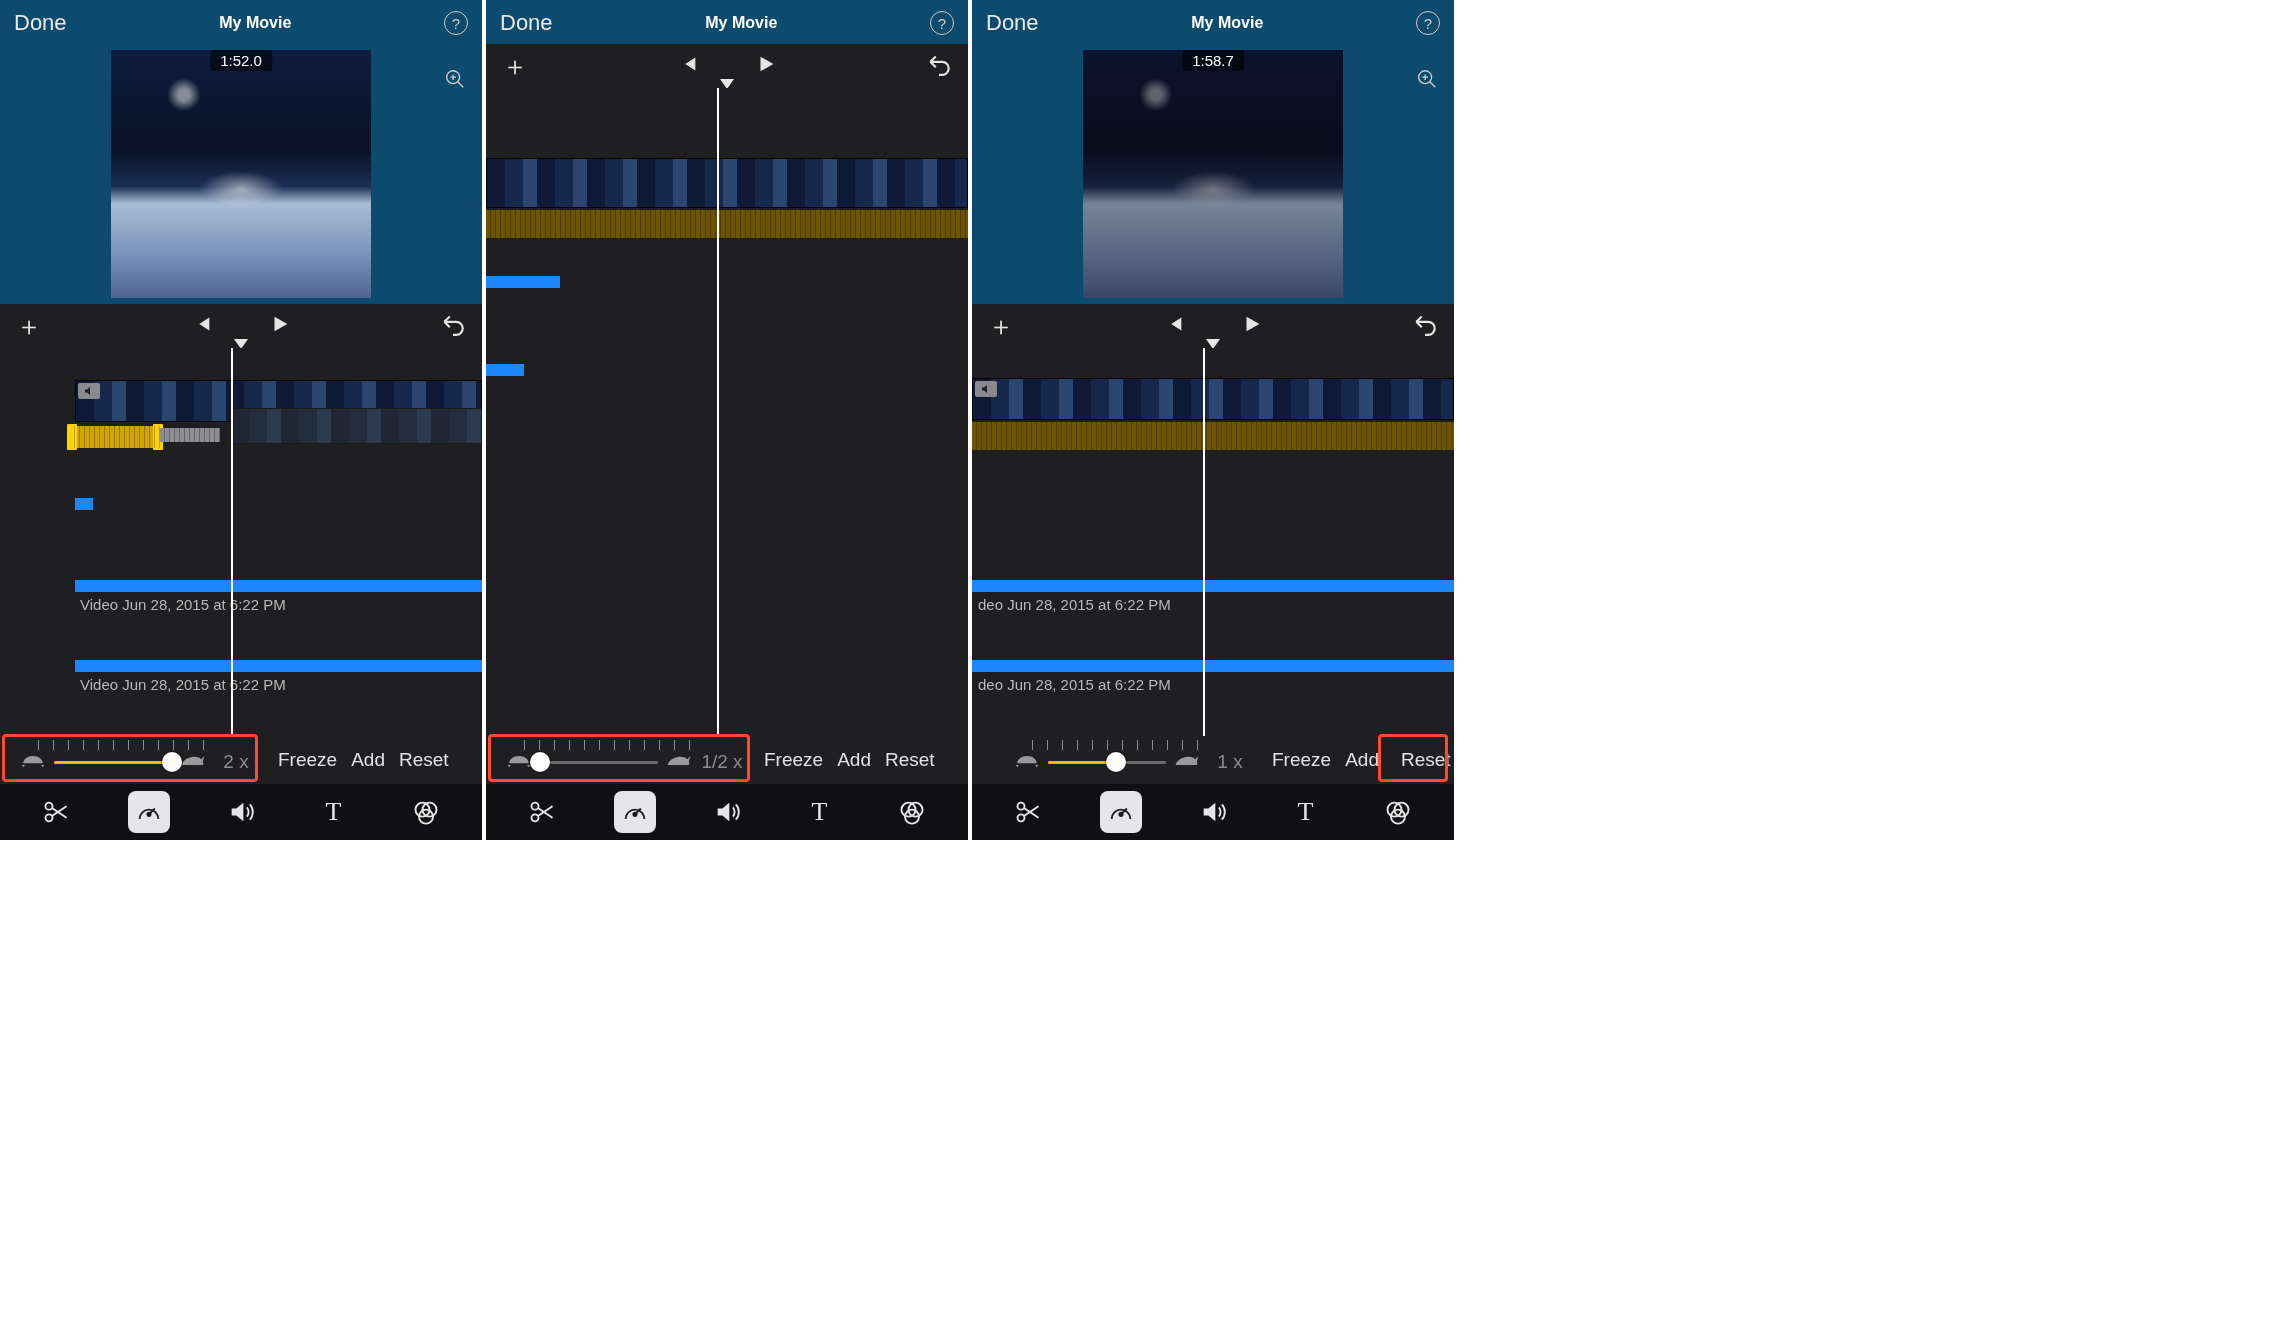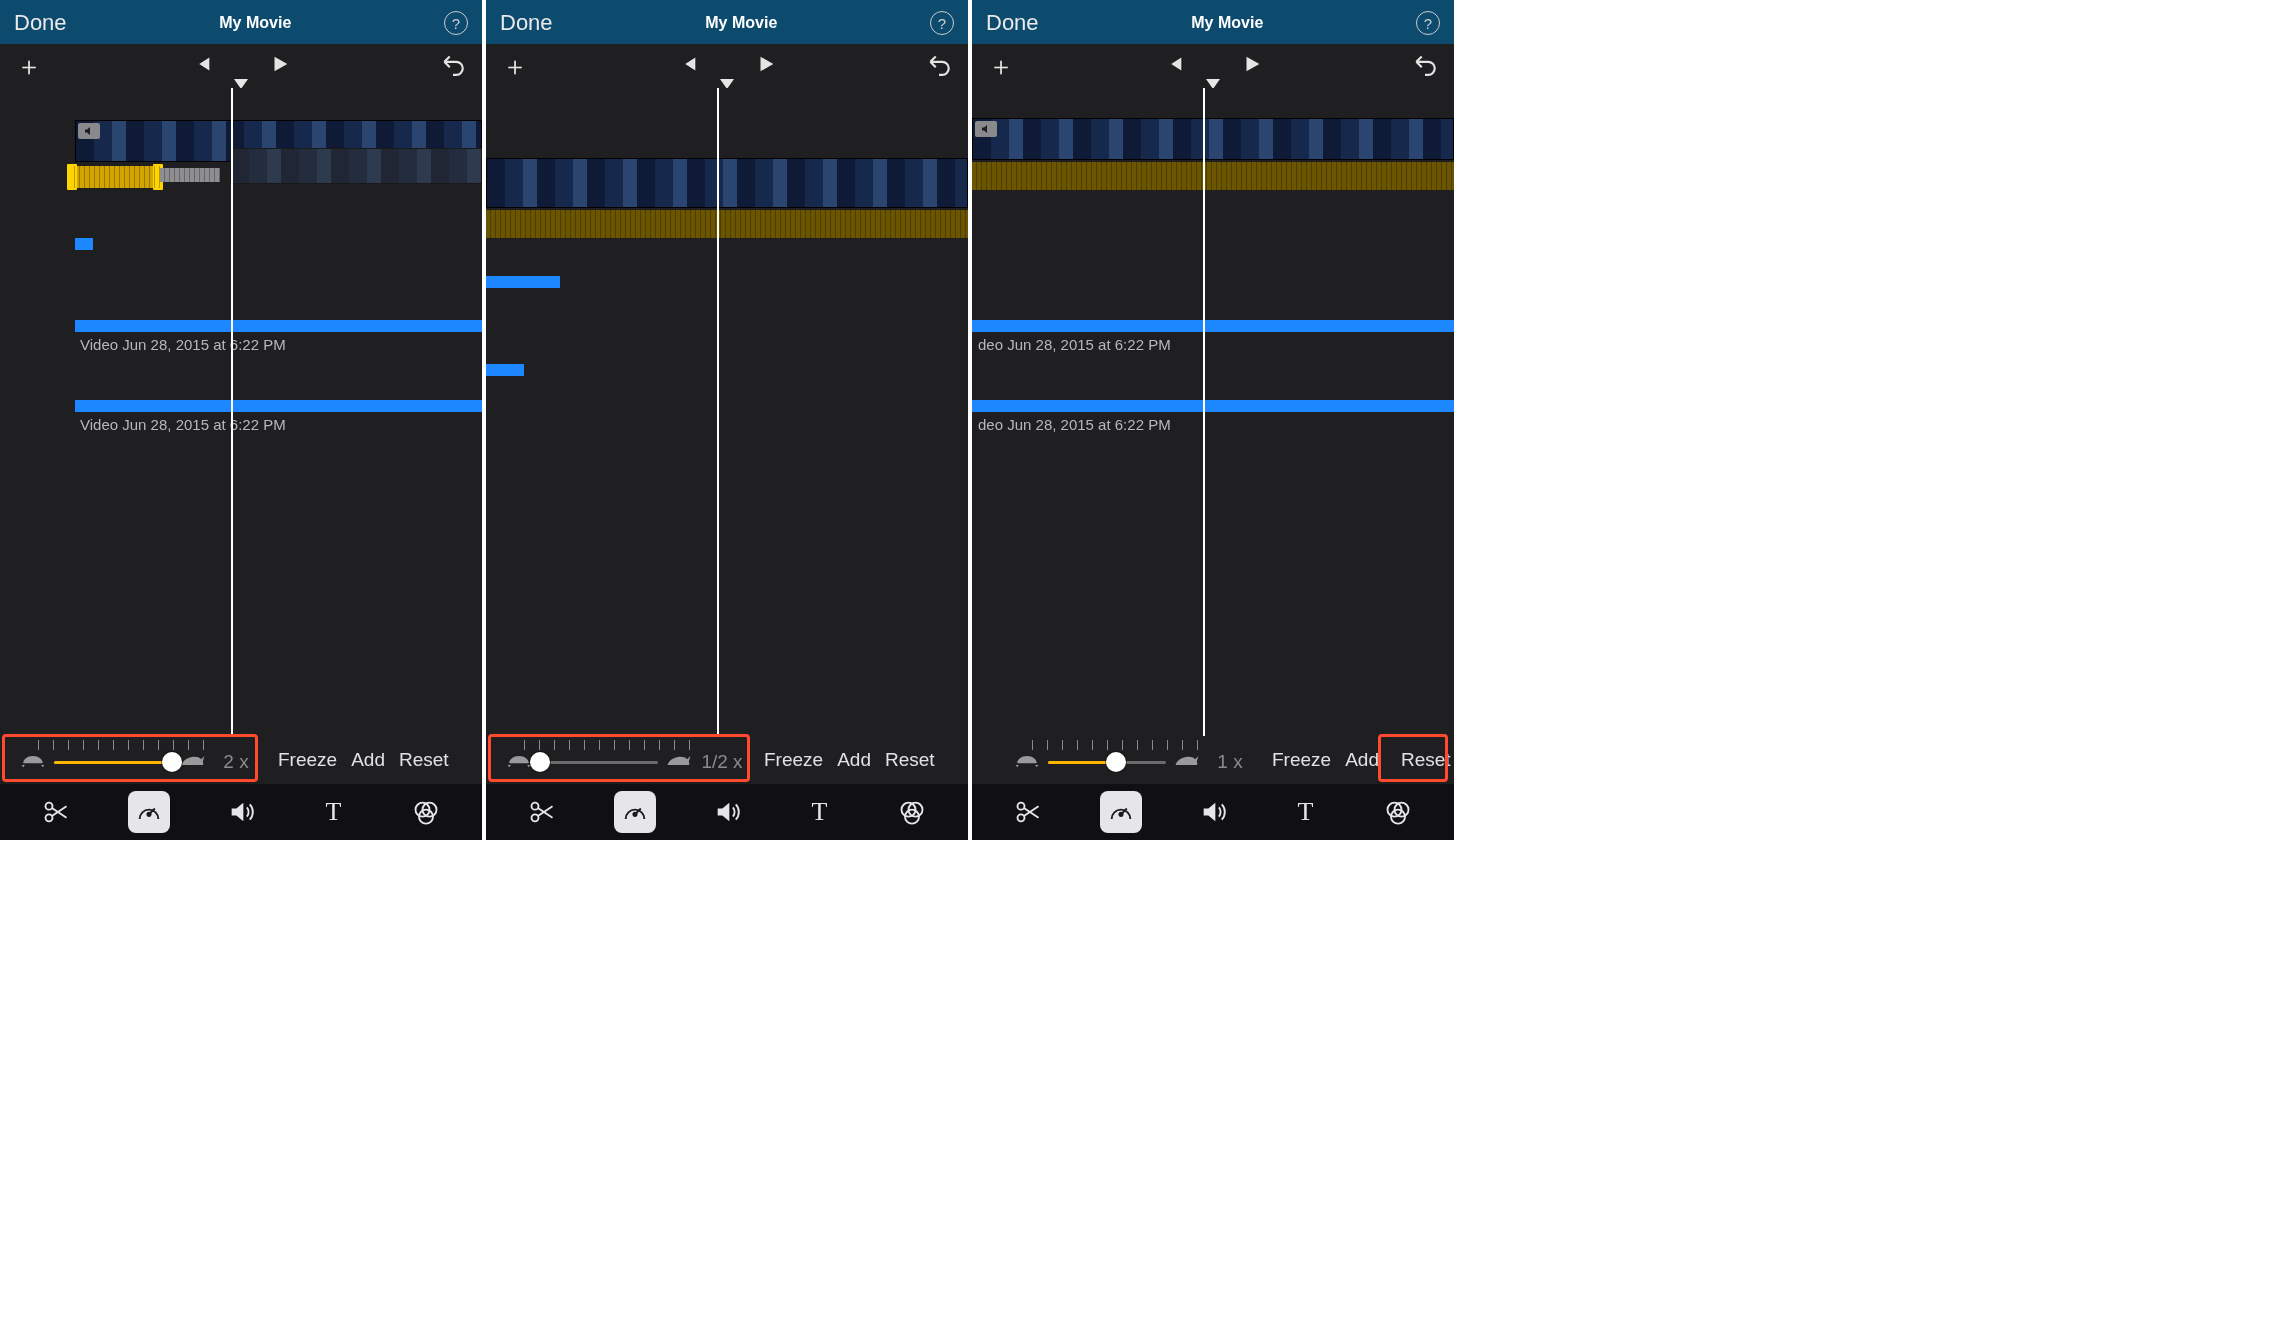--- a/index.html
+++ b/index.html
@@ -180,20 +180,32 @@
 </style>
 </head>
 <body>
 
 <div class="panel">
   <div class="header">
     <div class="done">Done</div>
     <div class="title">My Movie</div>
     <div class="help">?</div>
   </div>
+  <div class="preview-wrap">
+    <div class="preview"></div>
+    <div class="timecode">1:52.0</div>
+    <div class="zoom">
+      <svg viewBox="0 0 24 24">
+          <circle cx="10" cy="10" r="7" stroke="#ccc" fill="none" stroke-width="1.5"></circle>
+          <line x1="15" y1="15" x2="21" y2="21" stroke="#ccc" stroke-width="1.5"></line>
+          <line x1="10" y1="7" x2="10" y2="13" stroke="#ccc" stroke-width="1.5"></line>
+          <line x1="7" y1="10" x2="13" y2="10" stroke="#ccc" stroke-width="1.5"></line>
+        </svg>
+    </div>
+  </div>
   <div class="transport">
     <div class="plus">＋</div>
     <div class="center">
       <div class="skipback"><svg viewBox="0 0 24 24">
             <path d="M6 5v14M20 5l-11 7 11 7z"></path>
           </svg></div>
       <div class="play"><svg viewBox="0 0 24 24">
             <path d="M6 4l14 8-14 8z"></path>
           </svg></div>
     </div>
@@ -362,20 +374,32 @@
       </div>
   </div>
 </div>
 
 <div class="panel">
   <div class="header">
     <div class="done">Done</div>
     <div class="title">My Movie</div>
     <div class="help">?</div>
   </div>
+  <div class="preview-wrap">
+    <div class="preview" style="filter:brightness(.7) hue-rotate(6deg);"></div>
+    <div class="timecode">1:58.7</div>
+    <div class="zoom">
+      <svg viewBox="0 0 24 24">
+          <circle cx="10" cy="10" r="7" stroke="#ccc" fill="none" stroke-width="1.5"></circle>
+          <line x1="15" y1="15" x2="21" y2="21" stroke="#ccc" stroke-width="1.5"></line>
+          <line x1="10" y1="7" x2="10" y2="13" stroke="#ccc" stroke-width="1.5"></line>
+          <line x1="7" y1="10" x2="13" y2="10" stroke="#ccc" stroke-width="1.5"></line>
+        </svg>
+    </div>
+  </div>
   <div class="transport">
     <div class="plus">＋</div>
     <div class="center">
       <div class="skipback"><svg viewBox="0 0 24 24">
             <path d="M6 5v14M20 5l-11 7 11 7z"></path>
           </svg></div>
       <div class="play"><svg viewBox="0 0 24 24">
             <path d="M6 4l14 8-14 8z"></path>
           </svg></div>
     </div>

